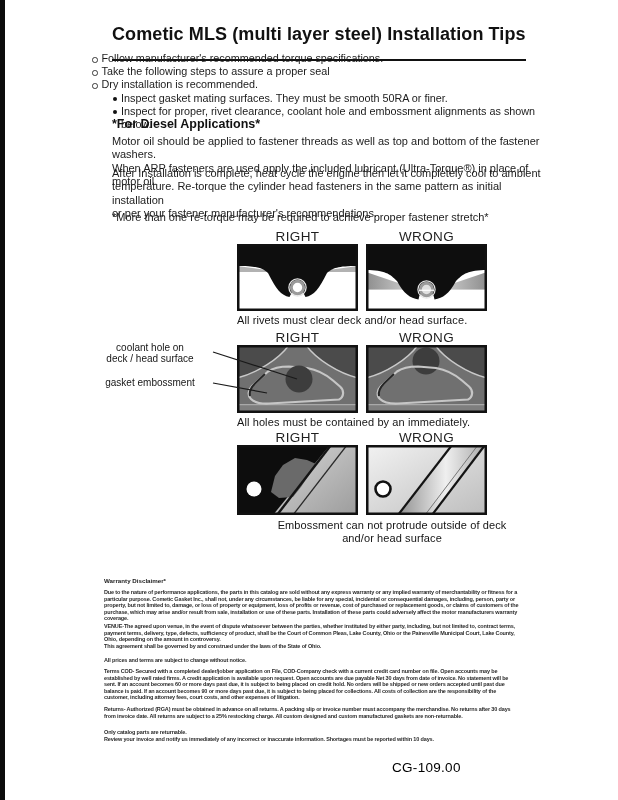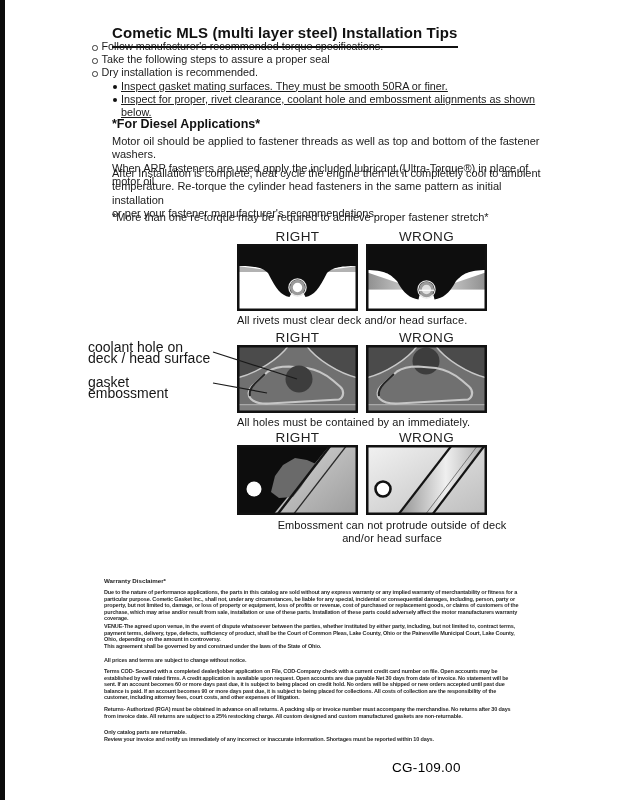--- a/index.html
+++ b/index.html
@@ -3,36 +3,36 @@
 <meta charset="utf-8">
 <style>
   html,body{margin:0;padding:0;}
   body{
     width:618px;height:800px;position:relative;background:#ffffff;
     font-family:"Liberation Sans","DejaVu Sans",sans-serif;color:#1a1a1a;overflow:hidden;
   }
   .abs{position:absolute;}
   .edge-bar{left:0;top:0;width:5px;height:800px;background:#0c0c0c;}
   .doc-title{
-    left:112px;top:24px;font-size:15px;font-weight:bold;color:#111;
-    border-bottom:2px solid #111;padding-bottom:5px;letter-spacing:.1px;
+    left:112px;top:24px;font-size:18px;font-weight:bold;color:#111;
+    border-bottom:2px solid #111;padding-bottom:14px;letter-spacing:.1px;
   }
-  .bullets{left:92px;top:40px;width:470px;font-size:10.8px;line-height:13.2px;color:#1b1b1b;}
+  .bullets{left:92px;top:52px;width:470px;font-size:10.8px;line-height:13.2px;color:#1b1b1b;}
   .b-row{display:flex;align-items:flex-start;}
-  .b-row.sub{margin-left:21px;text-decoration:underline;}
+  .b-row.sub{margin-left:21px;}
   .marker{flex:0 0 auto;width:3.5px;height:3.5px;border-radius:50%;margin:5px 4px 0 0;}
   .marker.hollow{border:1px solid #3a3a3a;background:transparent;}
   .marker.solid{background:#111;width:4px;height:4px;}
   .diesel-h{left:112px;top:117px;font-size:12.5px;font-weight:bold;color:#111;}
   .para{left:112px;width:436px;font-size:11px;line-height:13.4px;color:#1b1b1b;}
   .preline{white-space:pre-line;}
   .rw-label{font-size:13.5px;letter-spacing:.4px;color:#1f1f1f;text-align:center;width:121px;}
   .caption{font-size:11px;color:#151515;letter-spacing:.1px;}
   .dbox{line-height:0;}
-  .side-label{width:124px;text-align:left;font-size:14px;line-height:11px;color:#161616;}
+  .side-label{width:124px;text-align:center;font-size:10px;line-height:11px;color:#161616;}
   .legal{font-size:5.5px;line-height:6.5px;font-weight:bold;color:#2b2b2b;width:416px;letter-spacing:-0.15px;}
   .legal-h{font-size:6.2px;font-weight:bold;color:#222;}
   .doc-code{font-size:13.5px;color:#000000;letter-spacing:.3px;}
   svg{display:block;}
 </style>
 </head>
 <body>
 
 <div class="abs edge-bar"></div>
 

